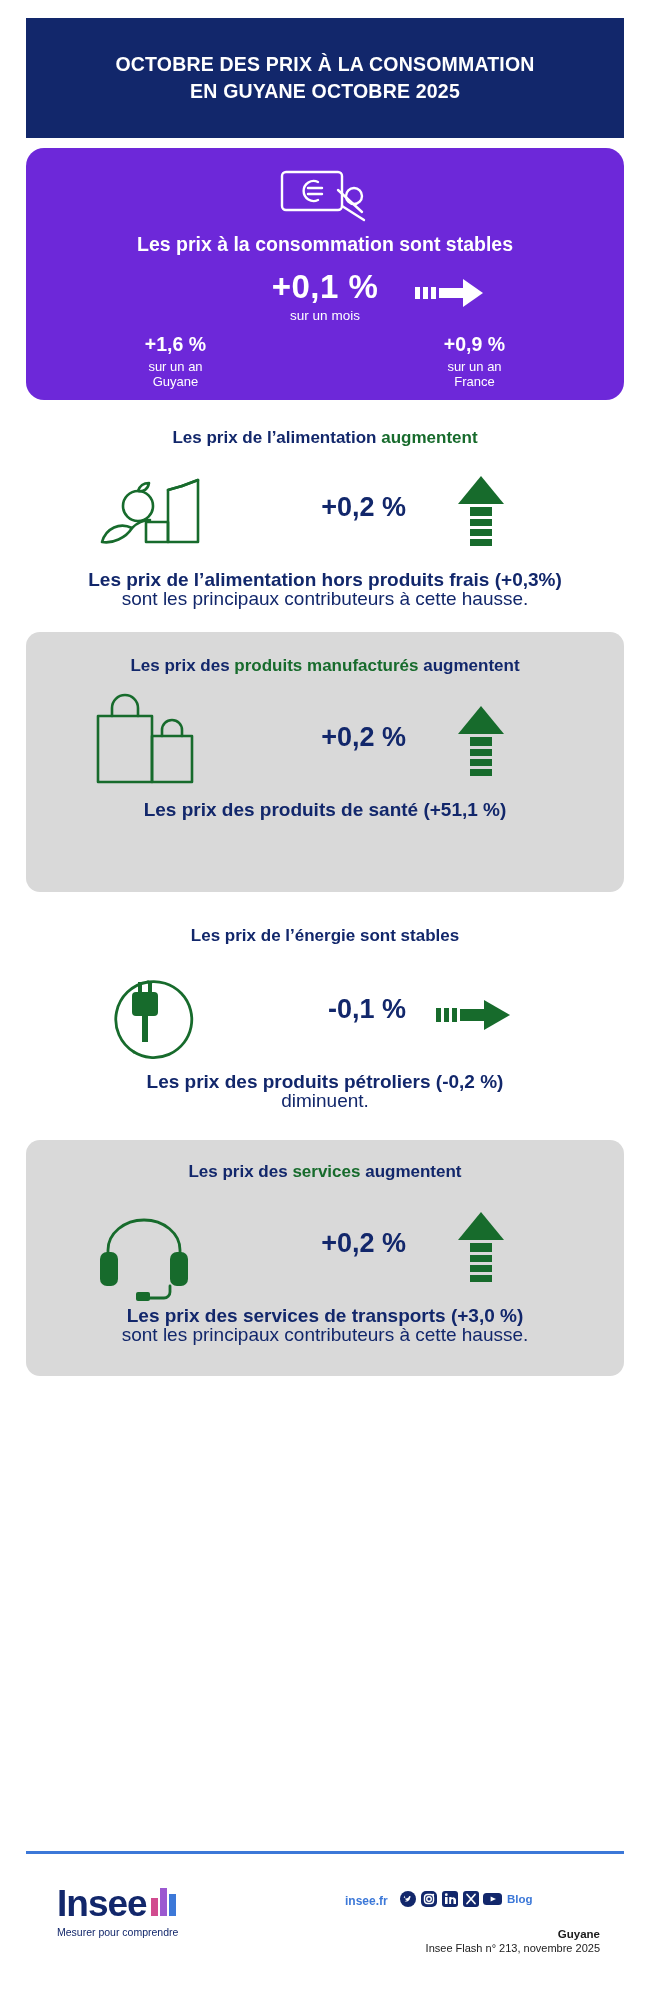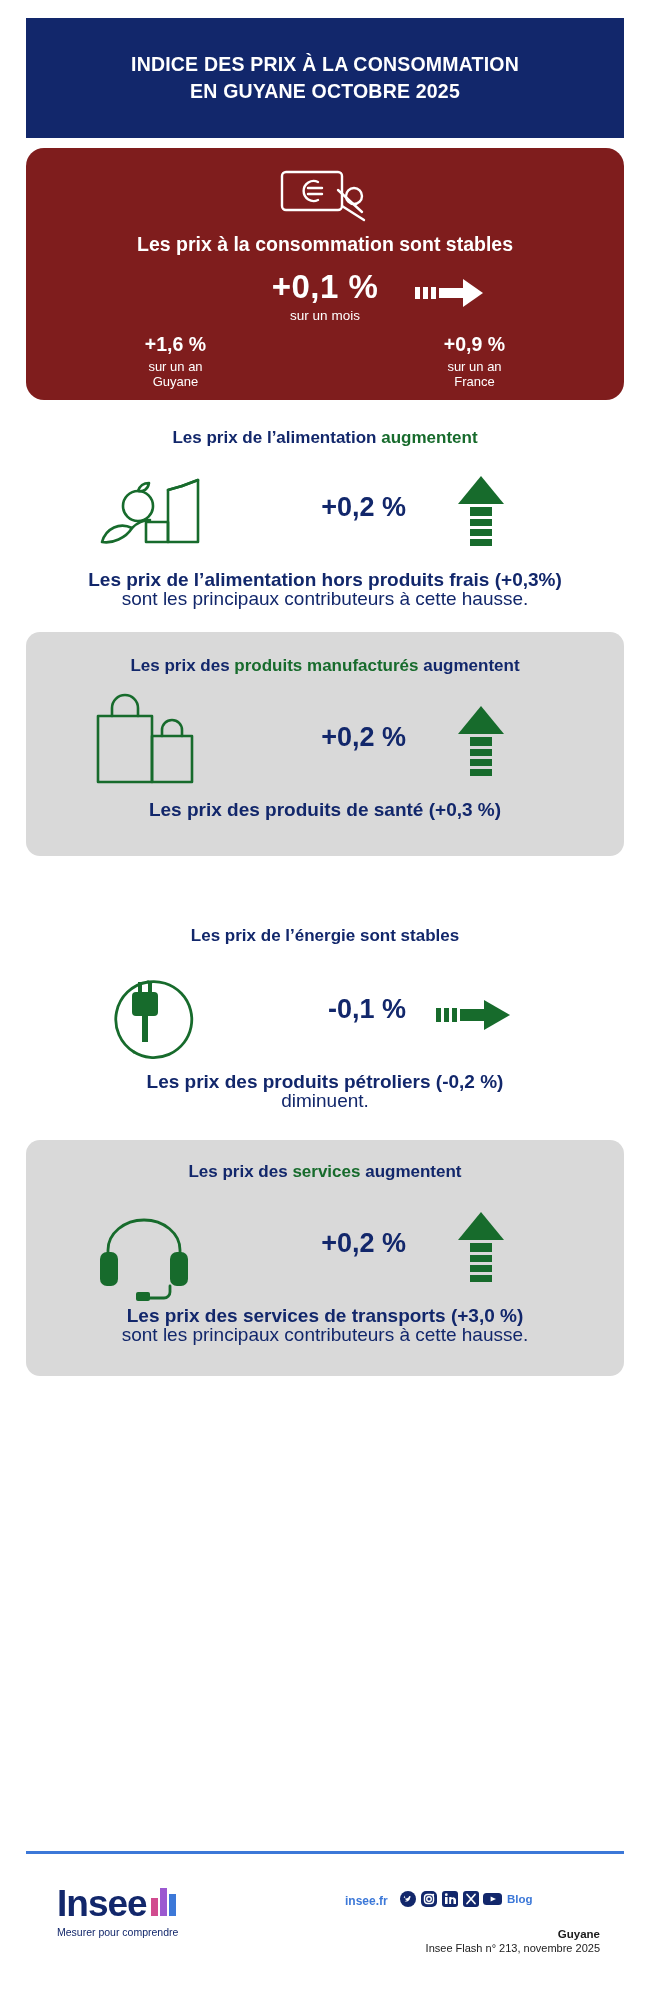--- a/index.html
+++ b/index.html
@@ -18,21 +18,21 @@
     display:flex;align-items:center;justify-content:center;
   }
   .header-title{
     color:#ffffff;font-weight:bold;font-size:19.5px;line-height:27px;
     text-align:center;letter-spacing:.2px;
   }
 
   
   .hero{
     position:absolute;left:26px;top:148px;width:598px;height:252px;
-    background:#7f1d1d;border-radius:18px;color:#ffffff;text-align:center;
+    background:#6d28d9;border-radius:18px;color:#ffffff;text-align:center;
   }
   .hero-icon{position:absolute;left:0;right:0;top:14px;height:60px;}
   .hero-headline{
     position:absolute;left:0;right:0;top:85px;
     font-size:19.5px;font-weight:bold;
   }
   .hero-main{
     position:absolute;left:0;right:0;top:120px;
   }
   .hero-main-value{
@@ -89,21 +89,21 @@
   .footer-region{font-size:11.5px;font-weight:bold;}
   .footer-ref{font-size:11px;margin-top:2px;}
 </style>
 </head>
 <body>
 
 <div class="page">
 
   <div class="header">
     <div class="header-title">
-      <div>INDICE DES PRIX À LA CONSOMMATION</div>
+      <div>OCTOBRE DES PRIX À LA CONSOMMATION</div>
       <div>EN GUYANE OCTOBRE 2025</div>
     </div>
   </div>
 
   <div class="hero">
     <div class="hero-icon">
       <svg width="598" height="60" viewBox="0 0 598 60">
         <g transform="translate(256,4)" fill="none" stroke="#ffffff" stroke-width="2.4" stroke-linejoin="round" stroke-linecap="round">
           <path d="M4 6 h52 a4 4 0 0 1 4 4 v30 a4 4 0 0 1 -4 4 h-52 a4 4 0 0 1 -4 -4 v-30 a4 4 0 0 1 4 -4 z"></path>
           <path d="M36 16 a10 10 0 1 0 0 18"></path>
@@ -171,21 +171,21 @@
           <rect x="44" y="65" width="22" height="7" fill="#176b2c"></rect>
         </svg>
       </div>
     </div>
     <div class="sec-note">
       <div class="b">Les prix de l’alimentation hors produits frais (+0,3%)</div>
       <div>sont les principaux contributeurs à cette hausse.</div>
     </div>
   </div>
 
-  <div class="section grey" style="top:632px;height:224px;">
+  <div class="section grey" style="top:632px;height:260px;">
     <div class="sec-title" style="padding-top:22px;">
       <span>Les prix des </span><span class="green">produits manufacturés</span><span> augmentent</span>
     </div>
     <div class="sec-body" style="margin-top:12px;">
       <div class="sec-illus">
         <svg width="160" height="110" viewBox="0 0 160 110" fill="none" stroke="#176b2c" stroke-width="2.6" stroke-linecap="round" stroke-linejoin="round">
           <rect x="12" y="26" width="54" height="66"></rect>
           <path d="M26 26 v-8 a13 13 0 0 1 26 0 v8"></path>
           <rect x="66" y="46" width="40" height="46"></rect>
           <path d="M76 46 v-6 a10 10 0 0 1 20 0 v6"></path>
@@ -196,21 +196,21 @@
         <svg width="110" height="80" viewBox="0 0 110 80">
           <polygon points="55,2 78,30 32,30" fill="#176b2c"></polygon>
           <rect x="44" y="33" width="22" height="9" fill="#176b2c"></rect>
           <rect x="44" y="45" width="22" height="7" fill="#176b2c"></rect>
           <rect x="44" y="55" width="22" height="7" fill="#176b2c"></rect>
           <rect x="44" y="65" width="22" height="7" fill="#176b2c"></rect>
         </svg>
       </div>
     </div>
     <div class="sec-note">
-      <div class="b">Les prix des produits de santé (+0,3 %)</div>
+      <div class="b">Les prix des produits de santé (+51,1 %)</div>
     </div>
   </div>
 
   <div class="section" style="top:912px;height:210px;">
     <div class="sec-title" style="padding-top:12px;">
       <span>Les prix de l’énergie sont stables</span>
     </div>
     <div class="sec-body" style="margin-top:14px;">
       <div class="sec-illus">
         <svg width="160" height="110" viewBox="0 0 160 110" fill="none" stroke="#176b2c" stroke-width="2.8" stroke-linecap="round" stroke-linejoin="round">

